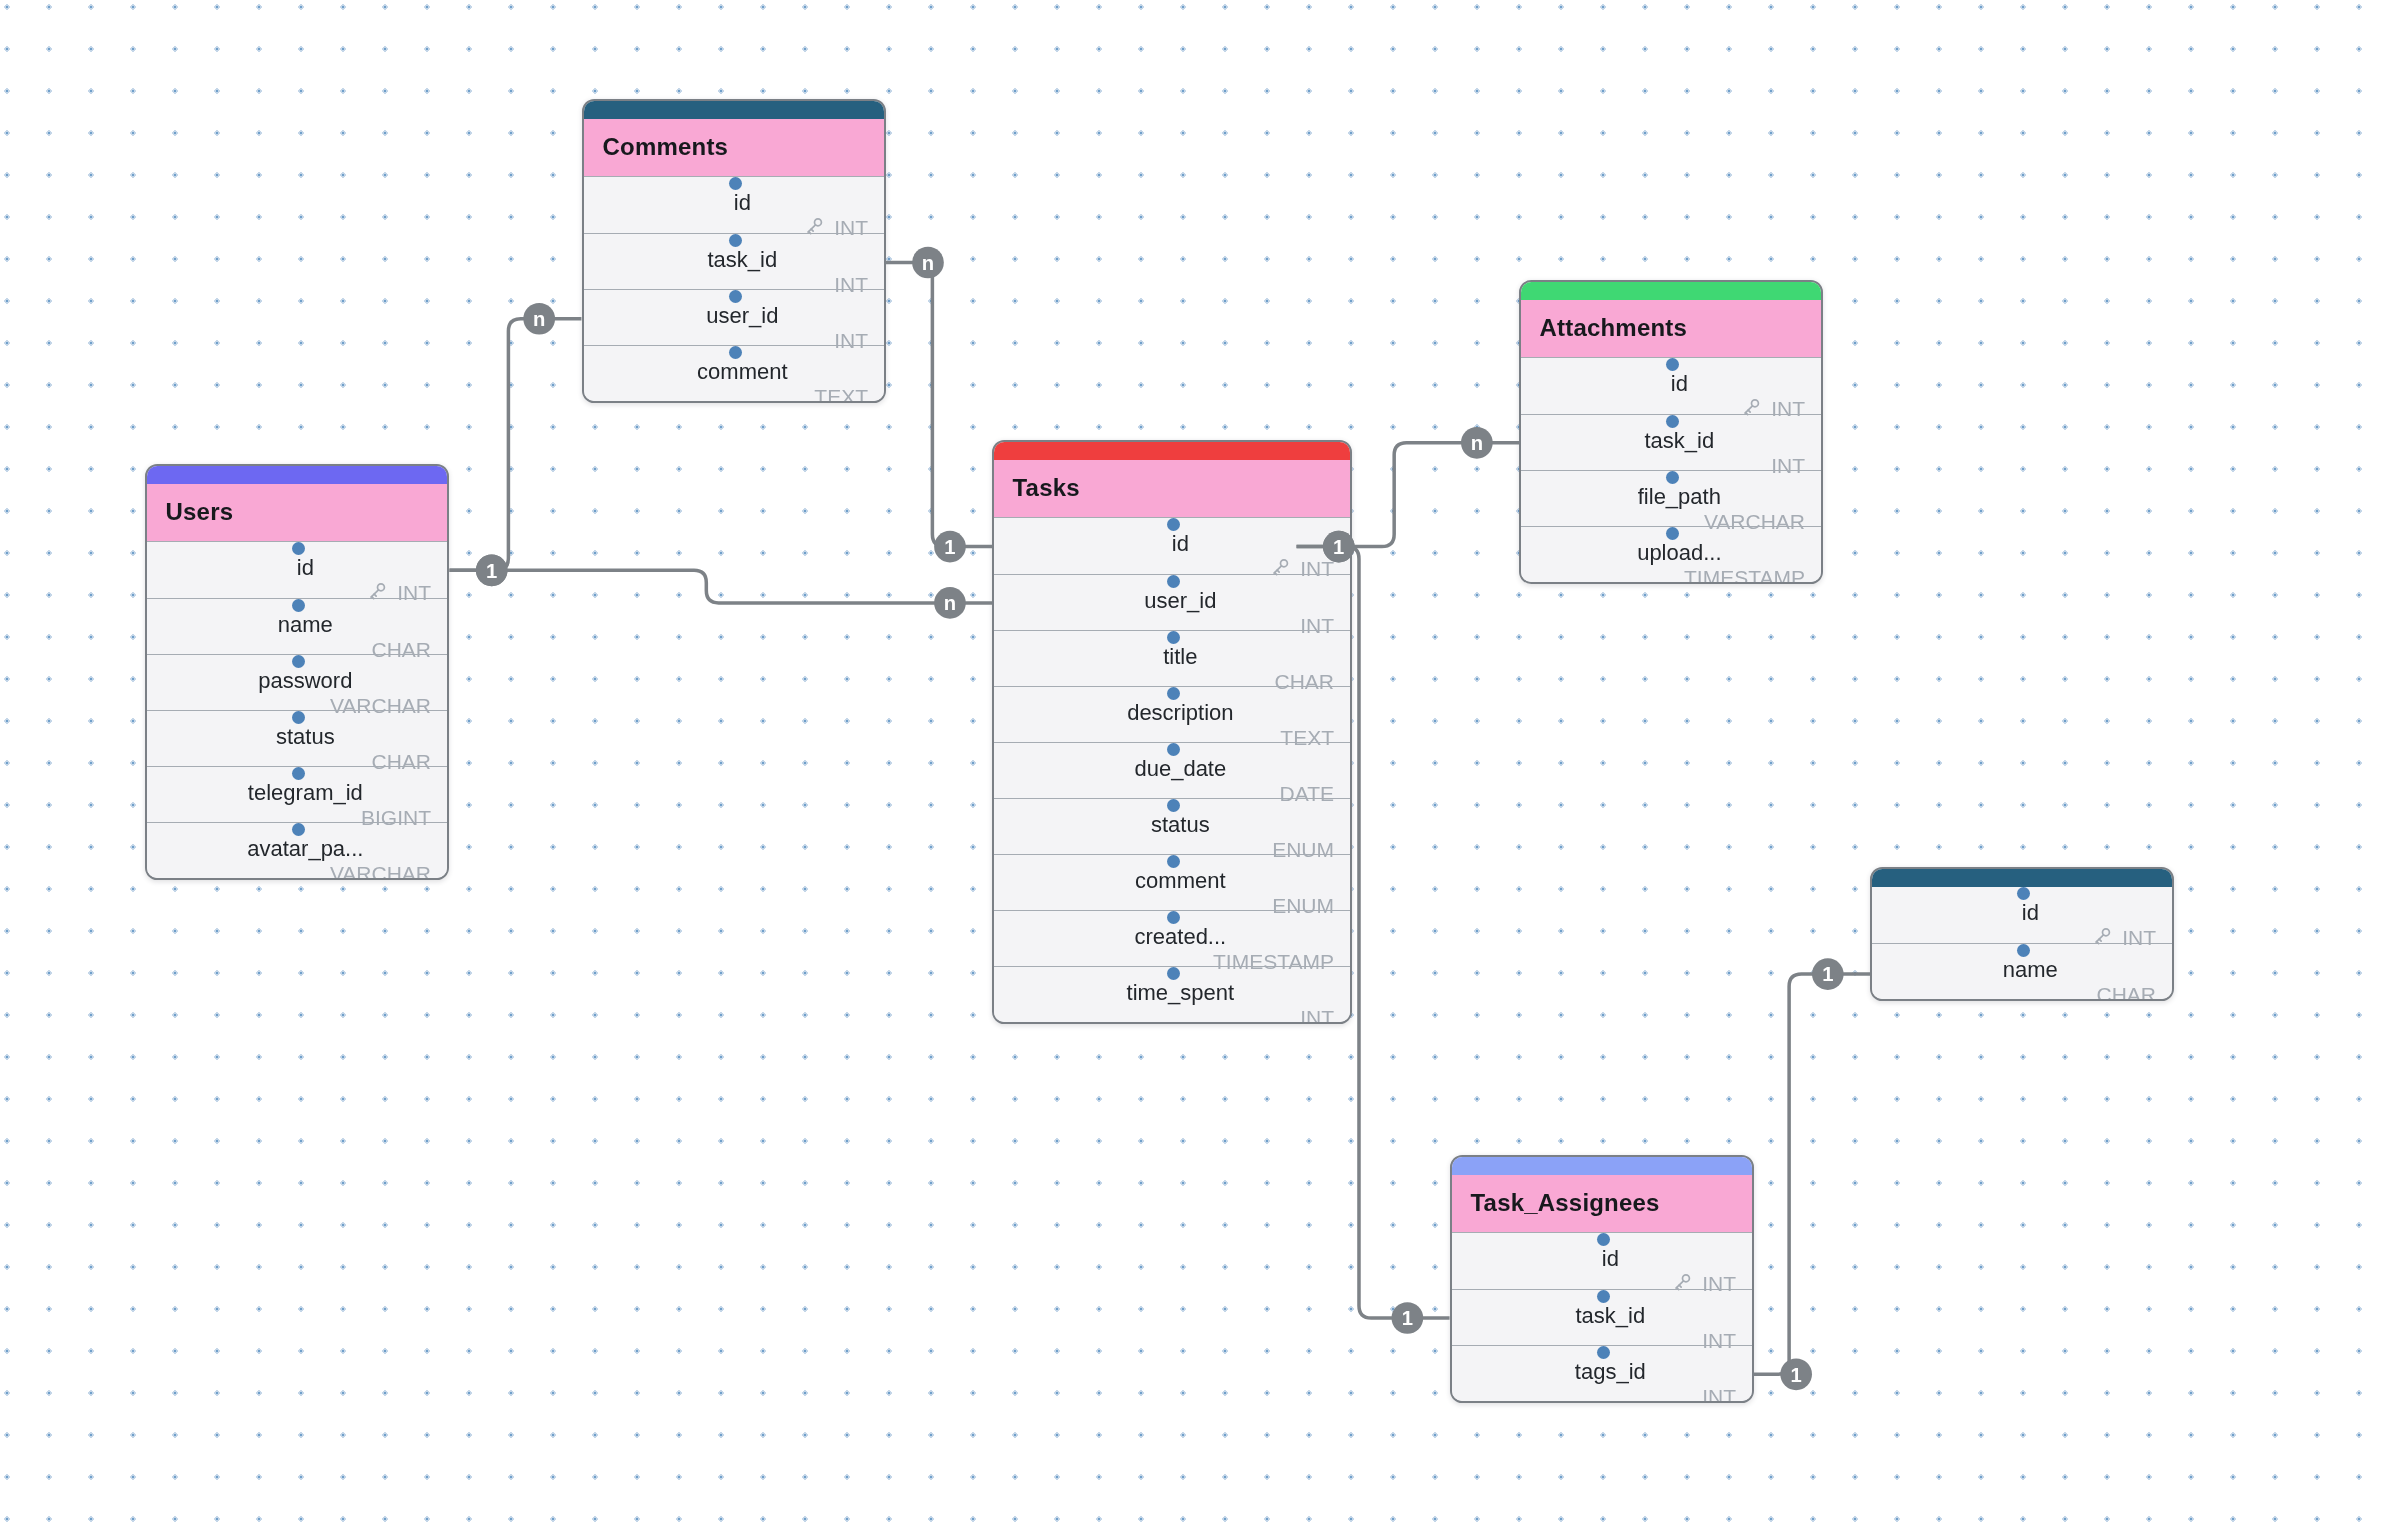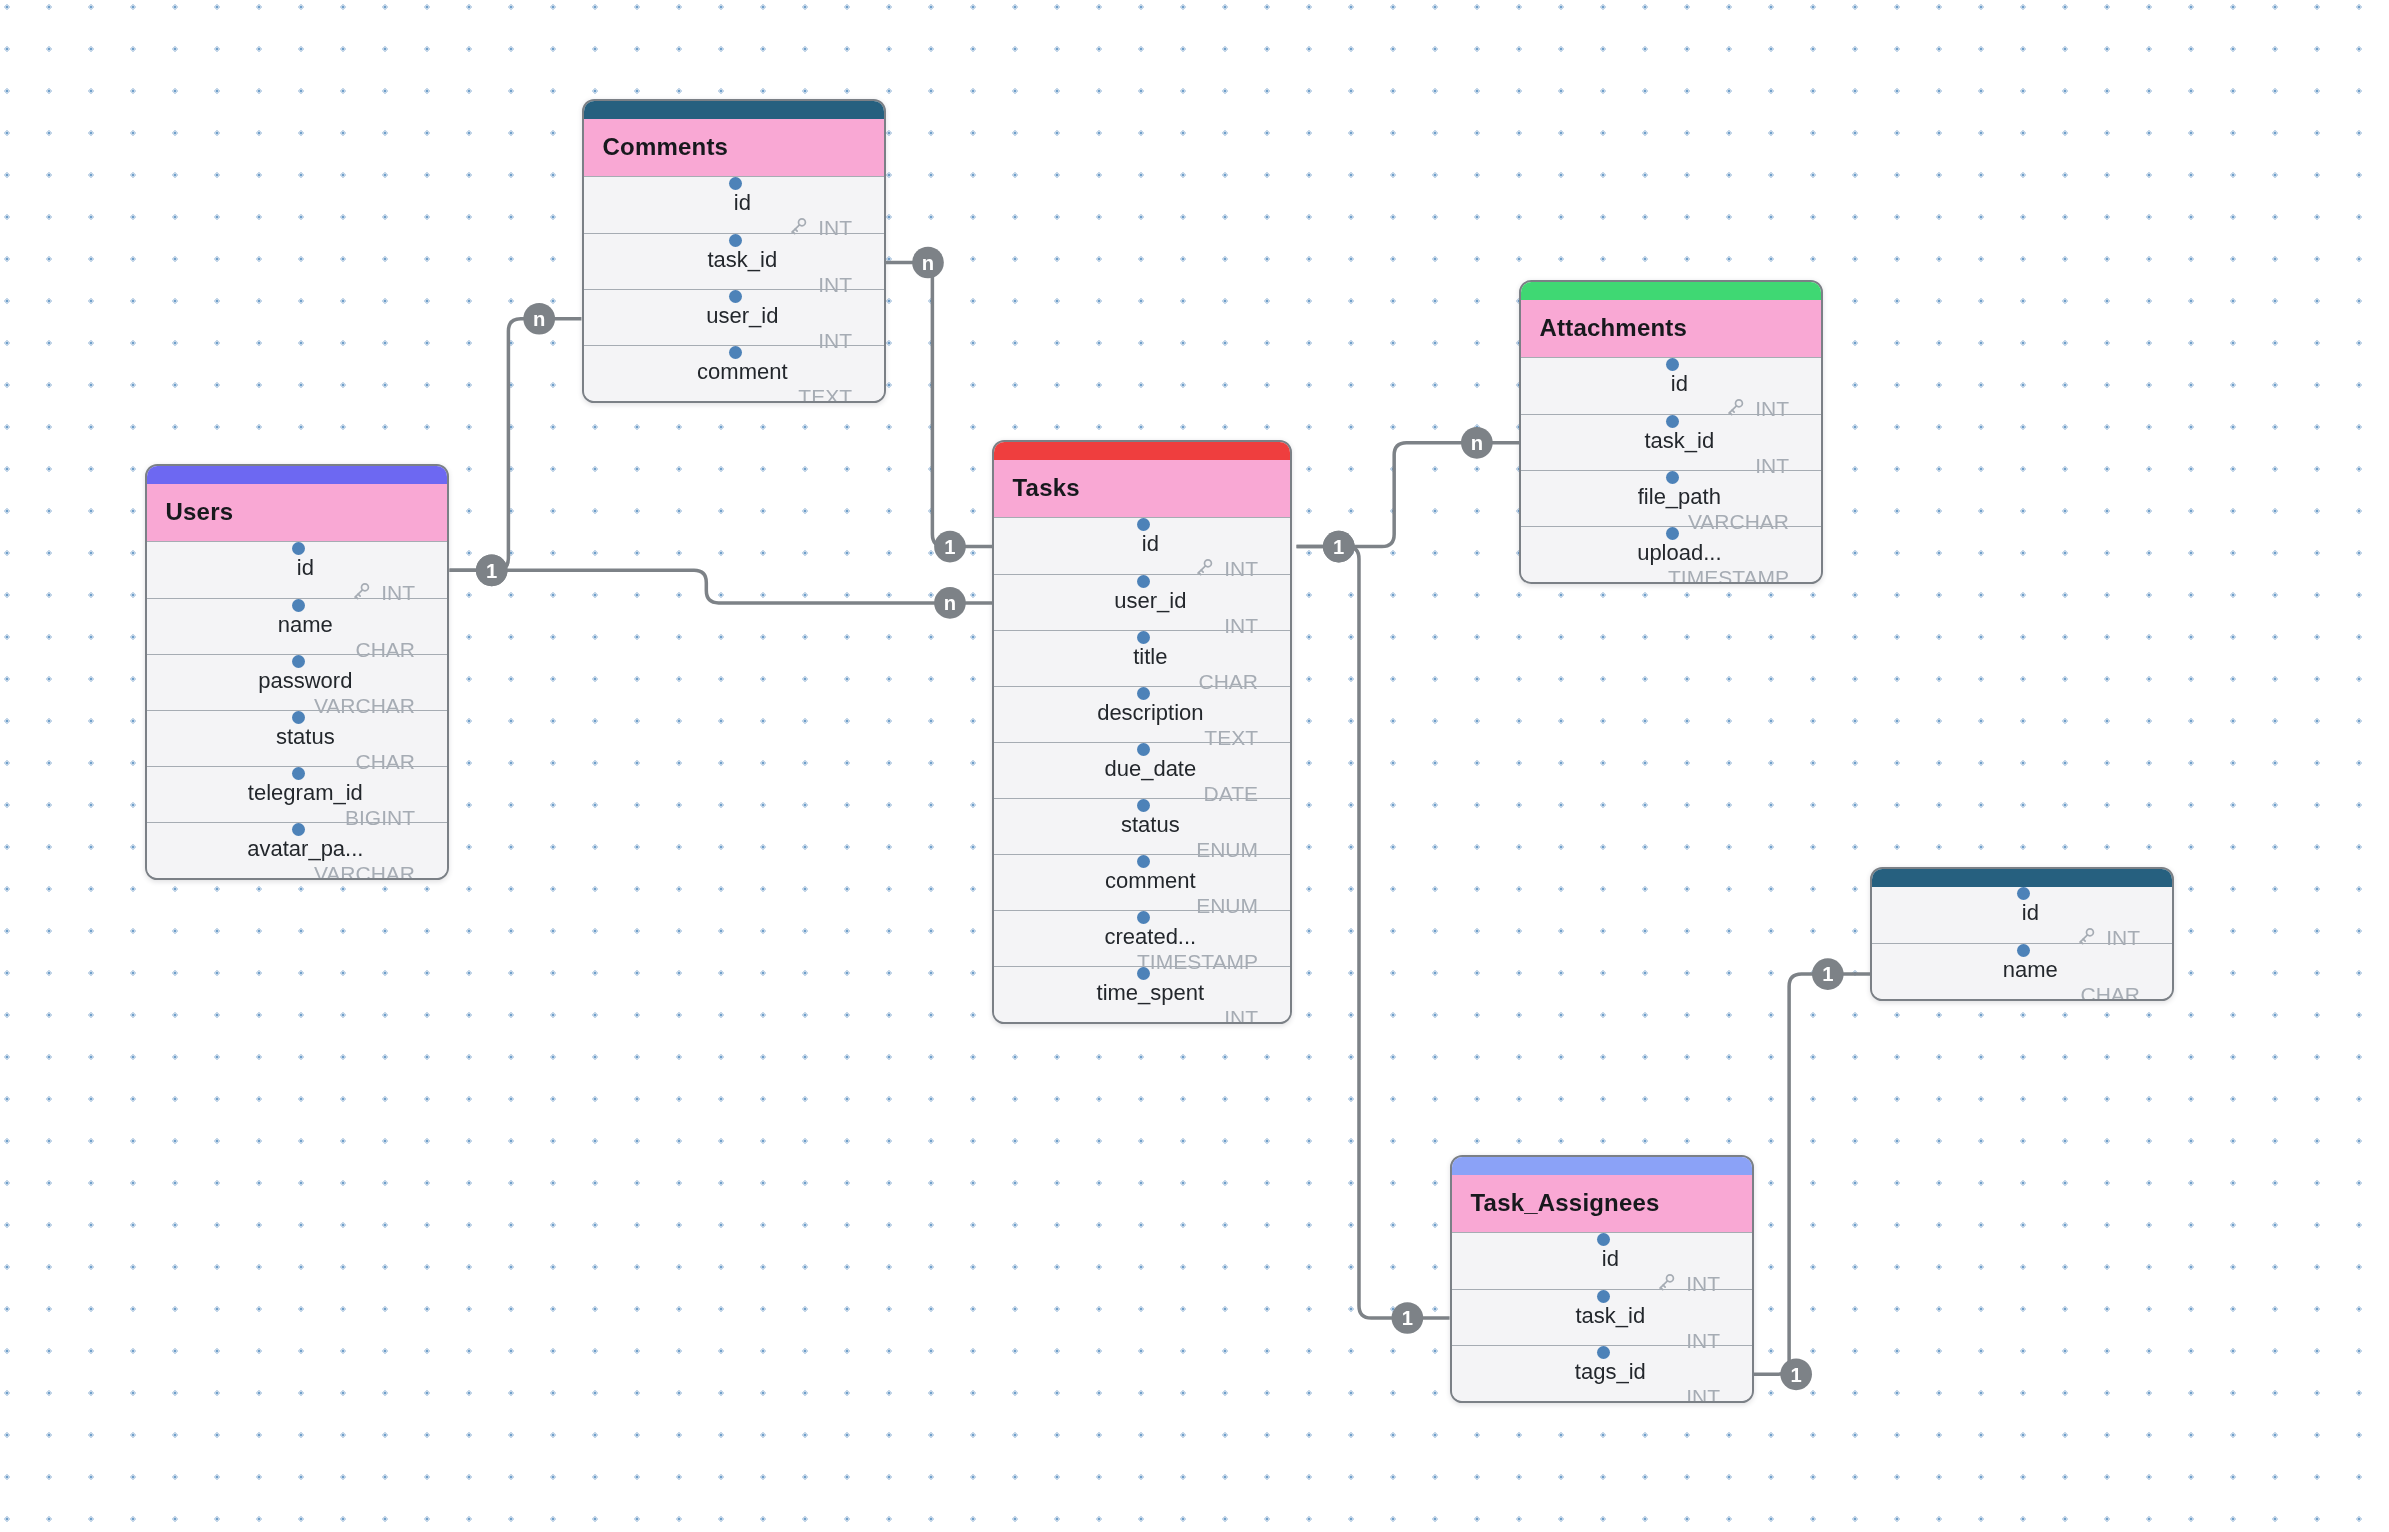--- a/index.html
+++ b/index.html
@@ -45,21 +45,21 @@
     background:#f4f4f6;
     flex-direction:column;
   }
   .table-field-row.first{border-top:none;}
   .field-dot{
     width:13px;height:13px;border-radius:50%;
     background:#4d82b8;flex:0 0 auto;margin-right:13px;
   }
   .field-name{font-size:22px;color:#23272c;white-space:nowrap;}
   .field-right{
-    margin-left:auto;padding-right:32px;
+    margin-left:auto;padding-right:16px;
     display:flex;align-items:center;gap:8px;
   }
   .key-icon{width:23px;height:23px;flex:0 0 auto;}
   .field-type{font-size:21px;color:#a6acb4;white-space:nowrap;}
   .wire{fill:none;stroke:#7d8287;stroke-width:4;}
   .card-label-circle{fill:#7d8287;}
   .card-label-text{
     fill:#ffffff;font-size:23px;font-weight:700;
     text-anchor:middle;font-family:"Liberation Sans","DejaVu Sans",sans-serif;
   }
@@ -191,21 +191,21 @@
         </span>
       </div>
       <div class="table-field-row">
         <span class="field-dot"></span>
         <span class="field-name">comment</span>
         <span class="field-right">
           <span class="field-type">TEXT</span>
         </span>
       </div>
     </div>
-    <div class="table-card" style="left: 992px; top: 440px; width: 300px;">
+    <div class="table-card" style="left: 992px; top: 440px; width: 360px;">
       <div class="accent-bar" style="background: rgb(239, 62, 62); height: 17.6px;"></div>
       <div class="table-title-row">
         <span class="table-title">Tasks</span>
       </div>
       <div class="table-field-row first">
         <span class="field-dot"></span>
         <span class="field-name">id</span>
         <span class="field-right">
           <span style="display: inline-flex;">
             <svg class="key-icon" viewBox="0 0 24 24" fill="none" stroke="#a6acb4" stroke-width="1.8" stroke-linecap="round" stroke-linejoin="round">

